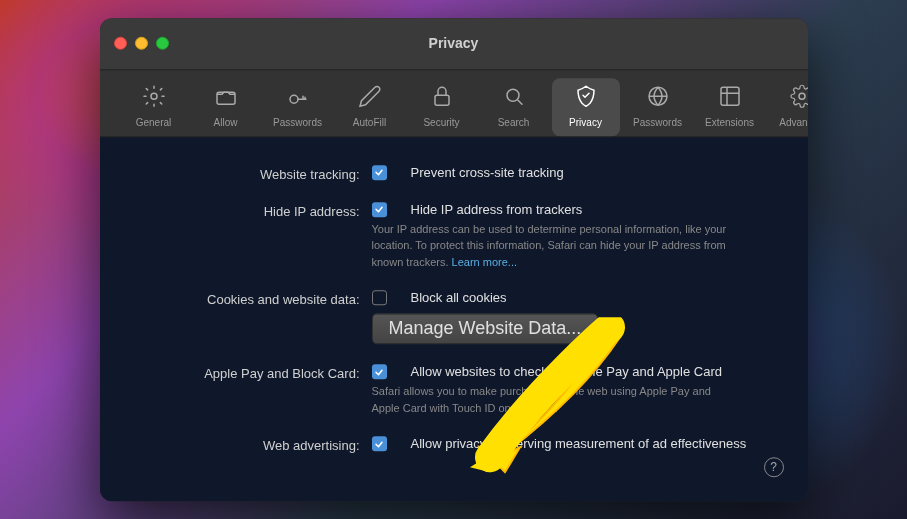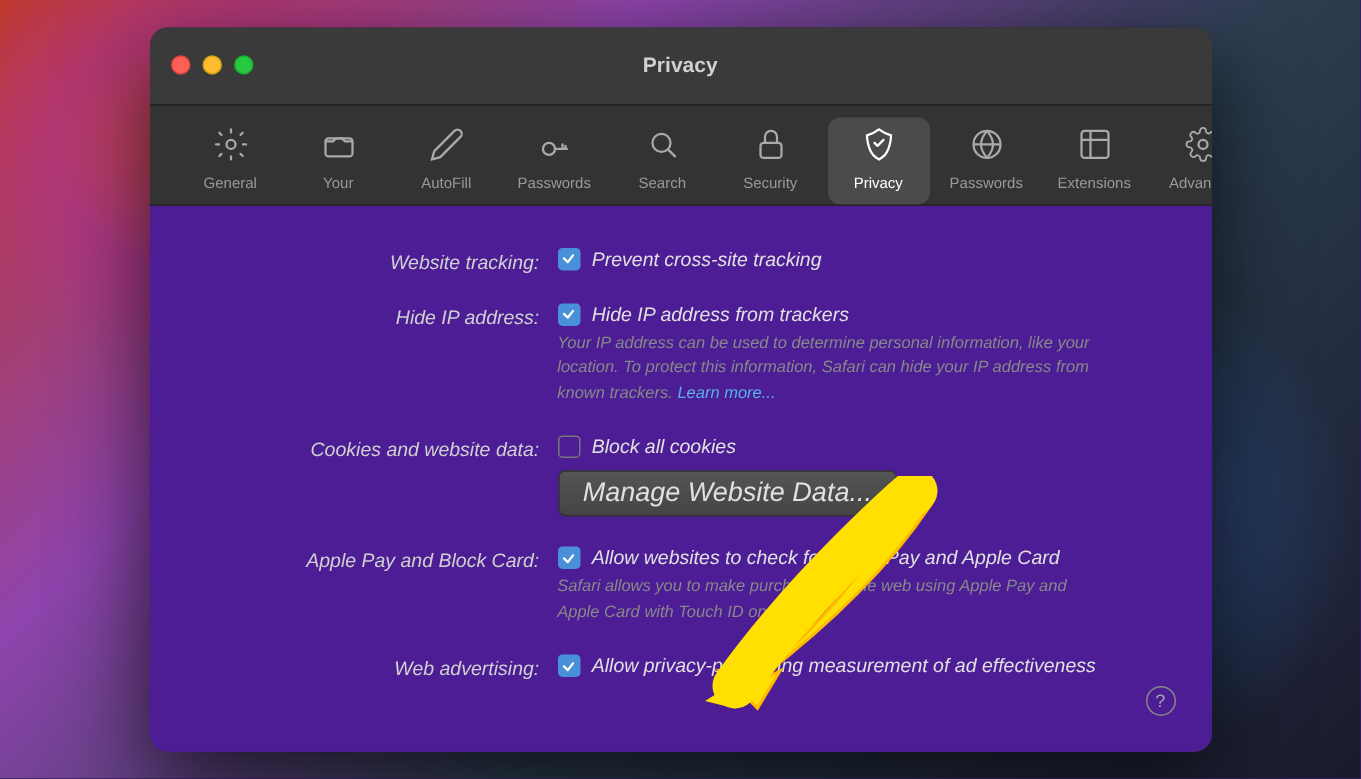--- a/index.html
+++ b/index.html
@@ -132,24 +132,23 @@
       font-size: 10px;
       color: #999;
     }
 
     .toolbar-item.active .toolbar-label {
       color: #fff;
     }
 
     
     .content {
-      background: #4c1d95;
+      background: #0f172a;
       padding: 28px 40px 28px;
       color: #e0e0e0;
-      font-style: italic;
     }
 
     .setting-row {
       display: flex;
       align-items: flex-start;
       margin-bottom: 20px;
     }
 
     .setting-label {
       text-align: right;
@@ -162,21 +161,21 @@
     }
 
     .setting-control {
       margin-left: 12px;
       flex: 1;
     }
 
     .check-row {
       display: flex;
       align-items: flex-end;
-      gap: 8px;
+      gap: 24px;
     }
 
     .checkbox {
       width: 15px;
       height: 15px;
       border-radius: 3px;
       background: #4a90d9;
       display: flex;
       align-items: center;
       justify-content: center;
@@ -302,56 +301,56 @@
       </div>
       <span class="toolbar-label">General</span>
     </div>
     <div class="toolbar-item">
       <div class="toolbar-icon">
         <svg width="24" height="24" viewBox="0 0 24 24" fill="none">
           <rect x="3" y="8" width="18" height="12" rx="2" stroke="#aaa" stroke-width="1.5"></rect>
           <path d="M3 10h5l2-2h4l2 2h5" stroke="#aaa" stroke-width="1.5"></path>
         </svg>
       </div>
-      <span class="toolbar-label">Your</span>
-    </div>
-    <div class="toolbar-item">
-      <div class="toolbar-icon">
-        <svg width="24" height="24" viewBox="0 0 24 24" fill="none">
-          <path d="M17 3a2.828 2.828 0 1 1 4 4L7.5 20.5 2 22l1.5-5.5L17 3z" stroke="#aaa" stroke-width="1.5"></path>
-        </svg>
-      </div>
-      <span class="toolbar-label">AutoFill</span>
+      <span class="toolbar-label">Allow</span>
     </div>
     <div class="toolbar-item">
       <div class="toolbar-icon">
         <svg width="24" height="24" viewBox="0 0 24 24" fill="none">
           <circle cx="8" cy="15" r="4" stroke="#aaa" stroke-width="1.5"></circle>
           <path d="M12 15h8M17 12v3M19 13v2" stroke="#aaa" stroke-width="1.5" stroke-linecap="round"></path>
         </svg>
       </div>
       <span class="toolbar-label">Passwords</span>
     </div>
     <div class="toolbar-item">
       <div class="toolbar-icon">
         <svg width="24" height="24" viewBox="0 0 24 24" fill="none">
+          <path d="M17 3a2.828 2.828 0 1 1 4 4L7.5 20.5 2 22l1.5-5.5L17 3z" stroke="#aaa" stroke-width="1.5"></path>
+        </svg>
+      </div>
+      <span class="toolbar-label">AutoFill</span>
+    </div>
+    <div class="toolbar-item">
+      <div class="toolbar-icon">
+        <svg width="24" height="24" viewBox="0 0 24 24" fill="none">
+          <rect x="5" y="11" width="14" height="10" rx="2" stroke="#aaa" stroke-width="1.5"></rect>
+          <path d="M8 11V7a4 4 0 0 1 8 0v4" stroke="#aaa" stroke-width="1.5"></path>
+        </svg>
+      </div>
+      <span class="toolbar-label">Security</span>
+    </div>
+    <div class="toolbar-item">
+      <div class="toolbar-icon">
+        <svg width="24" height="24" viewBox="0 0 24 24" fill="none">
           <circle cx="11" cy="11" r="6" stroke="#aaa" stroke-width="1.5"></circle>
           <path d="M20 20l-4-4" stroke="#aaa" stroke-width="1.5" stroke-linecap="round"></path>
         </svg>
       </div>
       <span class="toolbar-label">Search</span>
-    </div>
-    <div class="toolbar-item">
-      <div class="toolbar-icon">
-        <svg width="24" height="24" viewBox="0 0 24 24" fill="none">
-          <rect x="5" y="11" width="14" height="10" rx="2" stroke="#aaa" stroke-width="1.5"></rect>
-          <path d="M8 11V7a4 4 0 0 1 8 0v4" stroke="#aaa" stroke-width="1.5"></path>
-        </svg>
-      </div>
-      <span class="toolbar-label">Security</span>
     </div>
     <div class="toolbar-item active">
       <div class="toolbar-icon">
         <svg width="24" height="24" viewBox="0 0 24 24" fill="none">
           <path d="M12 2C8 5 4 6 4 6s0 8 4 13c2 2 4 3 4 3s2-1 4-3c4-5 4-13 4-13s-4-1-8-4z" stroke="white" stroke-width="1.5" fill="none"></path>
           <path d="M9 11l2 2 4-4" stroke="white" stroke-width="1.5" stroke-linecap="round" stroke-linejoin="round"></path>
         </svg>
       </div>
       <span class="toolbar-label">Privacy</span>
     </div>

